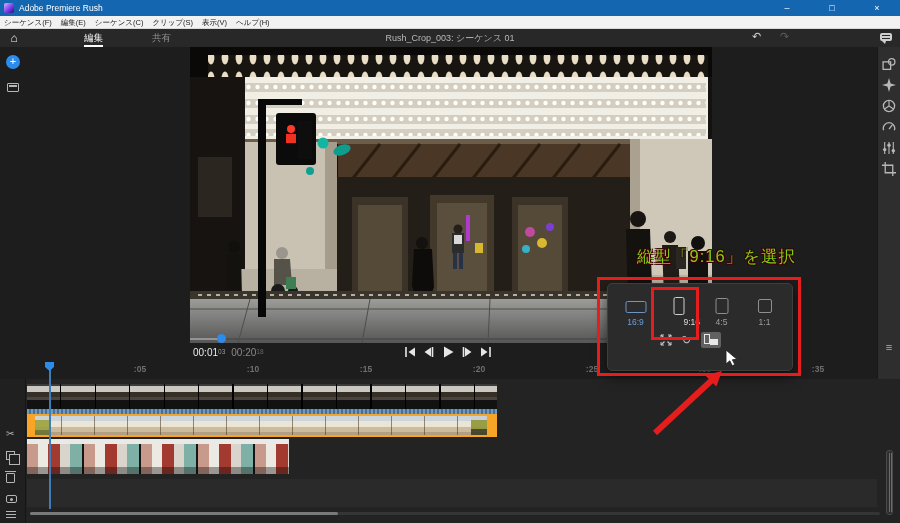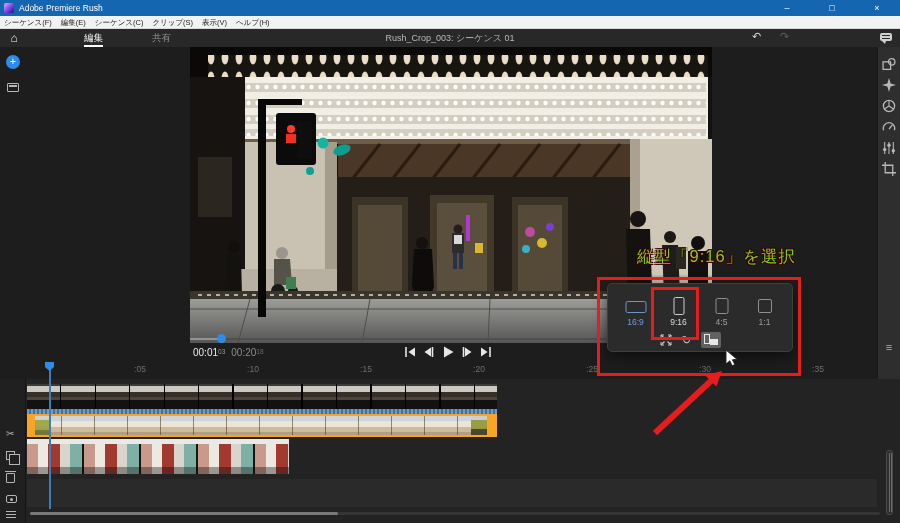--- a/index.html
+++ b/index.html
@@ -52,21 +52,21 @@
   
   .timecode{position:absolute;left:193px;top:347px;font-size:10px;color:#ececec;}
   .timecode .fr{font-size:6.5px;color:#9a9a9a;vertical-align:2px;}
   .timecode .dur{color:#8a8a8a;margin-left:6px;}
   .timecode .dur .fr{color:#6a6a6a;}
   .transport{position:absolute;left:404px;top:346px;display:flex;gap:7px;}
   .tbtn{width:12px;height:12px;}
 
   
   .ruler{position:absolute;left:0px;top:362px;width:877px;height:17px;}
-  .tick{position:absolute;top:2px;transform:translateX(-50%);font-size:8.5px;color:#6f6f6f;}
+  .tick{position:absolute;top:2px;transform:translateX(-50%);font-size:8.5px;color:#6f6f6f;font-weight:bold;}
 
   
   .timeline{position:absolute;left:0;top:379px;width:900px;height:144px;background:#232323;}
   .tool-rail{position:absolute;left:0;top:0;width:26px;height:144px;background:#202020;border-right:1px solid #151515;}
   .trel{position:absolute;left:6px;color:#b5b5b5;}
   .scissors{top:49px;font-size:10px;}
   .dup{top:72px;width:9px;height:9px;border:1px solid #b5b5b5;}
   .dup::after{content:"";position:absolute;left:2px;top:2px;width:9px;height:9px;border:1px solid #b5b5b5;background:#202020;}
   .trash{top:94px;width:9px;height:10px;border:1px solid #b5b5b5;border-radius:1px;}
   .trash::before{content:"";position:absolute;left:-2px;top:-3px;width:11px;height:1px;background:#b5b5b5;}
@@ -97,31 +97,31 @@
   .hscroll{position:absolute;left:30px;top:133px;width:850px;height:3px;background:#353535;border-radius:2px;}
   .hscroll i{position:absolute;left:0;top:0;width:308px;height:3px;background:#7a7a7a;border-radius:2px;}
   .vscroll{position:absolute;left:886px;top:450px;width:7px;height:65px;border:1px solid #4a4a4a;border-radius:3px;background:#2e2e2e;}
   .vscroll i{position:absolute;left:2px;top:2px;width:1px;height:59px;background:#6a6a6a;box-shadow:2px 0 0 #6a6a6a;}
 
   .playhead-line{position:absolute;left:49px;top:362px;width:2px;height:147px;background:#3f7db8;z-index:5;}
   .playhead-flag{position:absolute;left:45px;top:362px;width:9px;height:9px;background:#2d8ceb;z-index:6;
     clip-path:polygon(0 0,100% 0,100% 55%,50% 100%,0 55%);}
 
   
-  .popup{position:absolute;left:607px;top:283px;width:186px;height:69px;background:#2b2b2b;border:1px solid #3e3e3e;
+  .popup{position:absolute;left:607px;top:283px;width:186px;height:88px;background:#2b2b2b;border:1px solid #3e3e3e;
          border-radius:5px;box-shadow:0 5px 14px rgba(0,0,0,.55);z-index:10;}
   .opts{position:absolute;left:6px;top:5px;display:flex;}
   .opt{width:43px;height:40px;position:relative;text-align:center;}
   .opt .ic{position:absolute;left:50%;top:10px;transform:translateX(-50%);border-radius:2px;}
   .opt .lb{position:absolute;left:0;right:0;top:28px;font-size:8.5px;}
   .ic169{width:21px;height:12px;border:1px solid #6e94c8;margin-top:2px;}
   .ic916{width:11px;height:18px;border:1px solid #cfcfcf;margin-top:-2px;}
   .ic45{width:13px;height:16px;border:1px solid #8f8f8f;margin-top:-1px;}
   .ic11{width:14px;height:14px;border:1px solid #8f8f8f;}
-  .lb169{color:#6f9fd8;} .lb916{color:#dcdcdc;} .lbgray{color:#9f9f9f;}
+  .lb169{color:#6f9fd8;} .lb916{color:#dcdcdc;text-align:right;} .lbgray{color:#9f9f9f;}
   .pacts{position:absolute;left:52px;top:48px;display:flex;gap:10px;align-items:center;}
   .fit{width:12px;height:12px;}
   .loopg{font-size:11px;color:#c4c4c4;line-height:12px;}
   .aspbtn{width:20px;height:16px;background:#616161;border-radius:2px;position:relative;}
   .aspbtn .r1{position:absolute;left:3px;top:2px;width:6px;height:10px;border:1px solid #e8e8e8;}
   .aspbtn .r2{position:absolute;left:9px;top:7px;width:8px;height:6px;background:#e8e8e8;}
 
   
   .redbox-big{position:absolute;left:597px;top:277px;width:204px;height:99px;border:3px solid #e51d1d;z-index:12;}
   .redbox-916{position:absolute;left:651px;top:287px;width:48px;height:53px;border:3px solid #e51d1d;z-index:13;}

